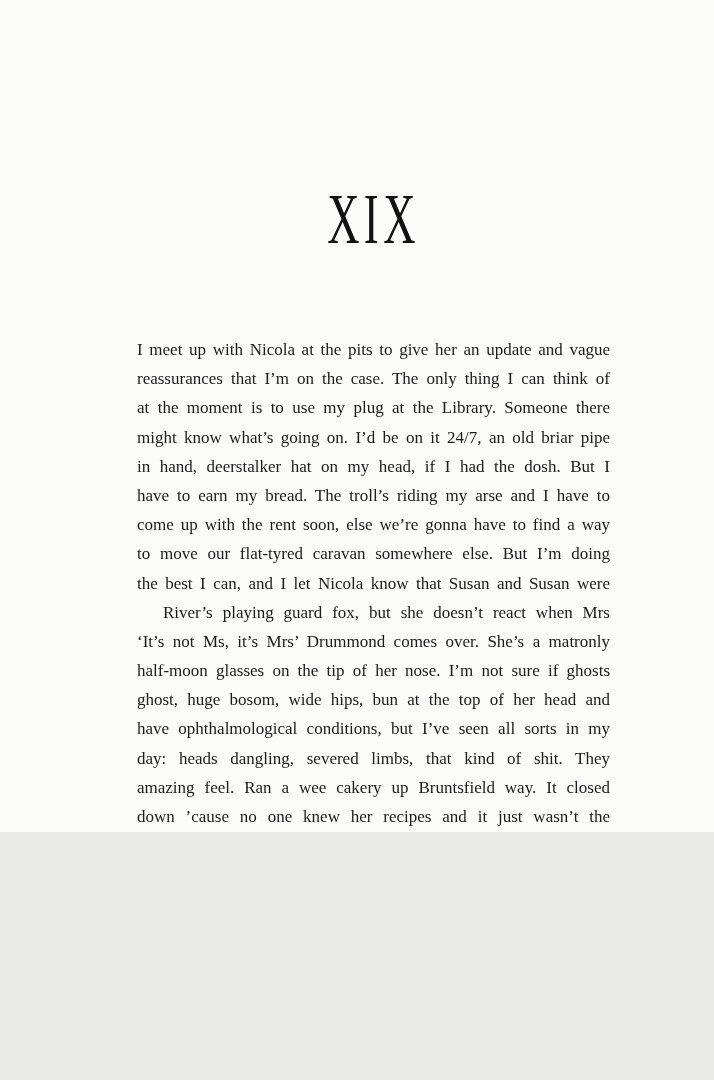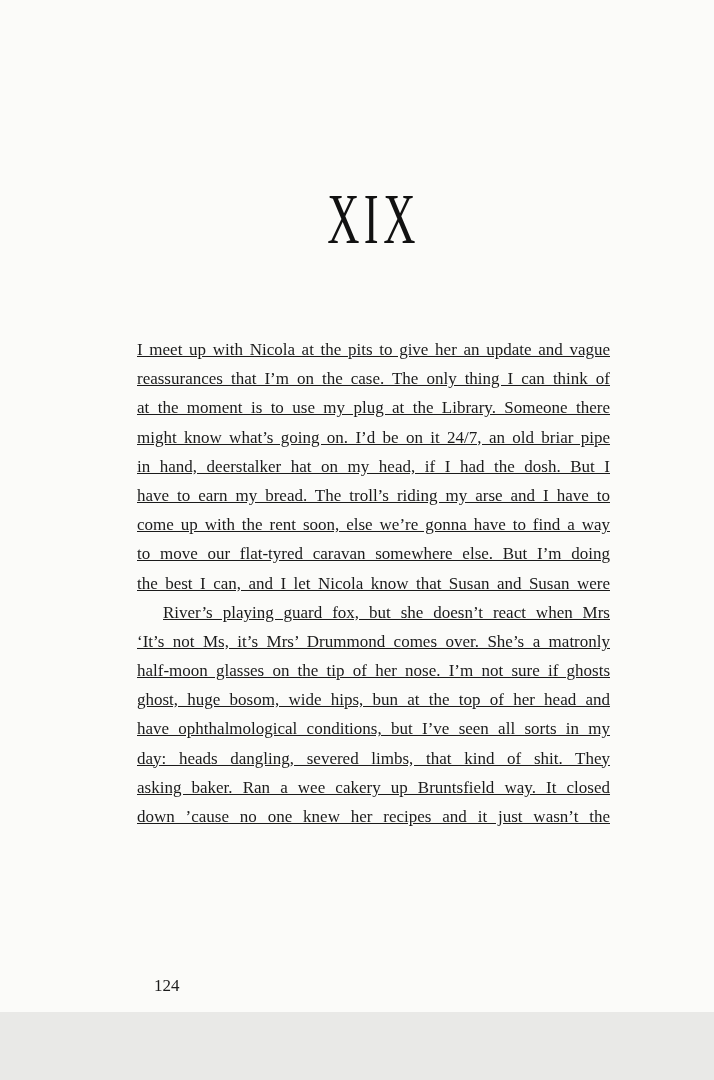--- a/index.html
+++ b/index.html
@@ -3,21 +3,21 @@
 <meta charset="utf-8">
 <style>
   html, body {
     margin: 0;
     padding: 0;
     background: #e9e9e7;
   }
   .page {
     position: relative;
     width: 714px;
-    height: 1012px;
+    height: 832px;
     background: #fbfbf9;
     color: #1b1b1b;
     font-family: "Liberation Serif", serif;
     overflow: hidden;
   }
   .chapter-heading {
     position: absolute;
     top: 183px;
     left: 137px;
     width: 473px;
@@ -38,21 +38,20 @@
     width: 473px;
     font-size: 17px;
     color: #1b1b1b;
   }
   .line {
     height: 29.2px;
     line-height: 29.2px;
     white-space: nowrap;
     text-align: justify;
     text-align-last: justify;
-    text-decoration: underline;
   }
   .line.last {
     text-align-last: left;
   }
   .line.indent {
     text-indent: 26px;
   }
   .page-number {
     position: absolute;
     top: 976px;
@@ -78,18 +77,18 @@
       <div class="line">have to earn my bread. The troll’s riding my arse and I have to</div>
       <div class="line">come up with the rent soon, else we’re gonna have to find a way</div>
       <div class="line">to move our flat-tyred caravan somewhere else. But I’m doing</div>
       <div class="line">the best I can, and I let Nicola know that Susan and Susan were</div>
       <div class="line indent">River’s playing guard fox, but she doesn’t react when Mrs</div>
       <div class="line">‘It’s not Ms, it’s Mrs’ Drummond comes over. She’s a matronly</div>
       <div class="line">half-moon glasses on the tip of her nose. I’m not sure if ghosts</div>
       <div class="line">ghost, huge bosom, wide hips, bun at the top of her head and</div>
       <div class="line">have ophthalmological conditions, but I’ve seen all sorts in my</div>
       <div class="line">day: heads dangling, severed limbs, that kind of shit. They</div>
-      <div class="line">asking baker. Ran a wee cakery up Bruntsfield way. It closed</div>
+      <div class="line">amazing feel. Ran a wee cakery up Bruntsfield way. It closed</div>
       <div class="line">down ’cause no one knew her recipes and it just wasn’t the</div>
     </div>
 
   <div class="page-number">124</div>
 </div>
 
 </body></html>

